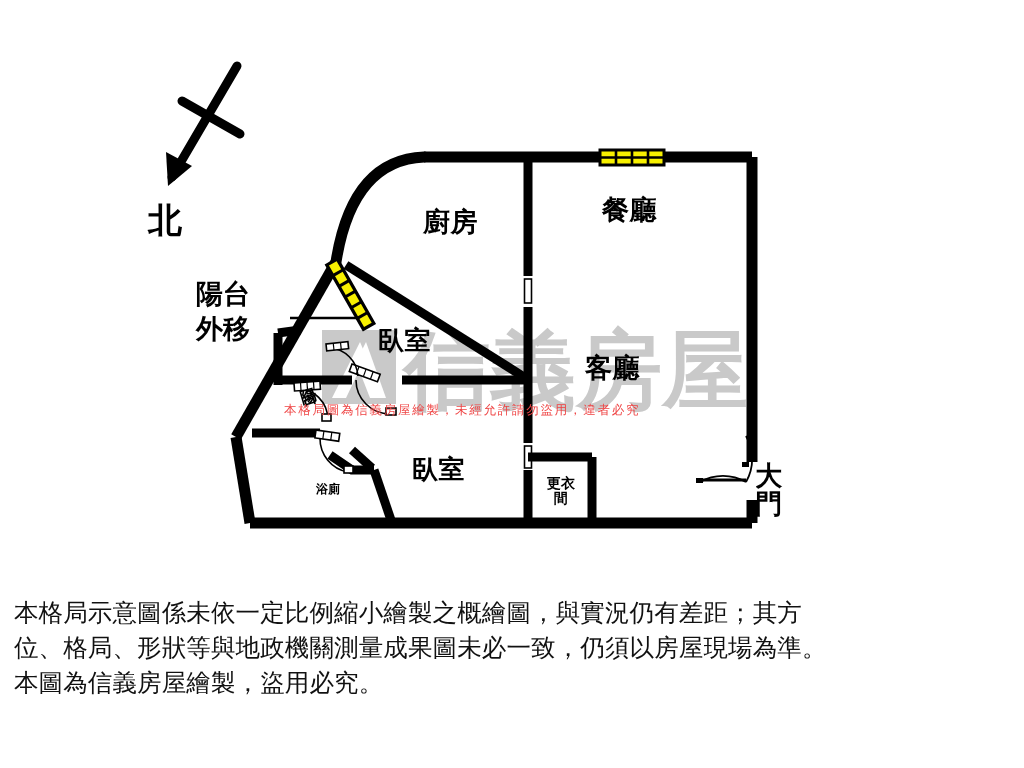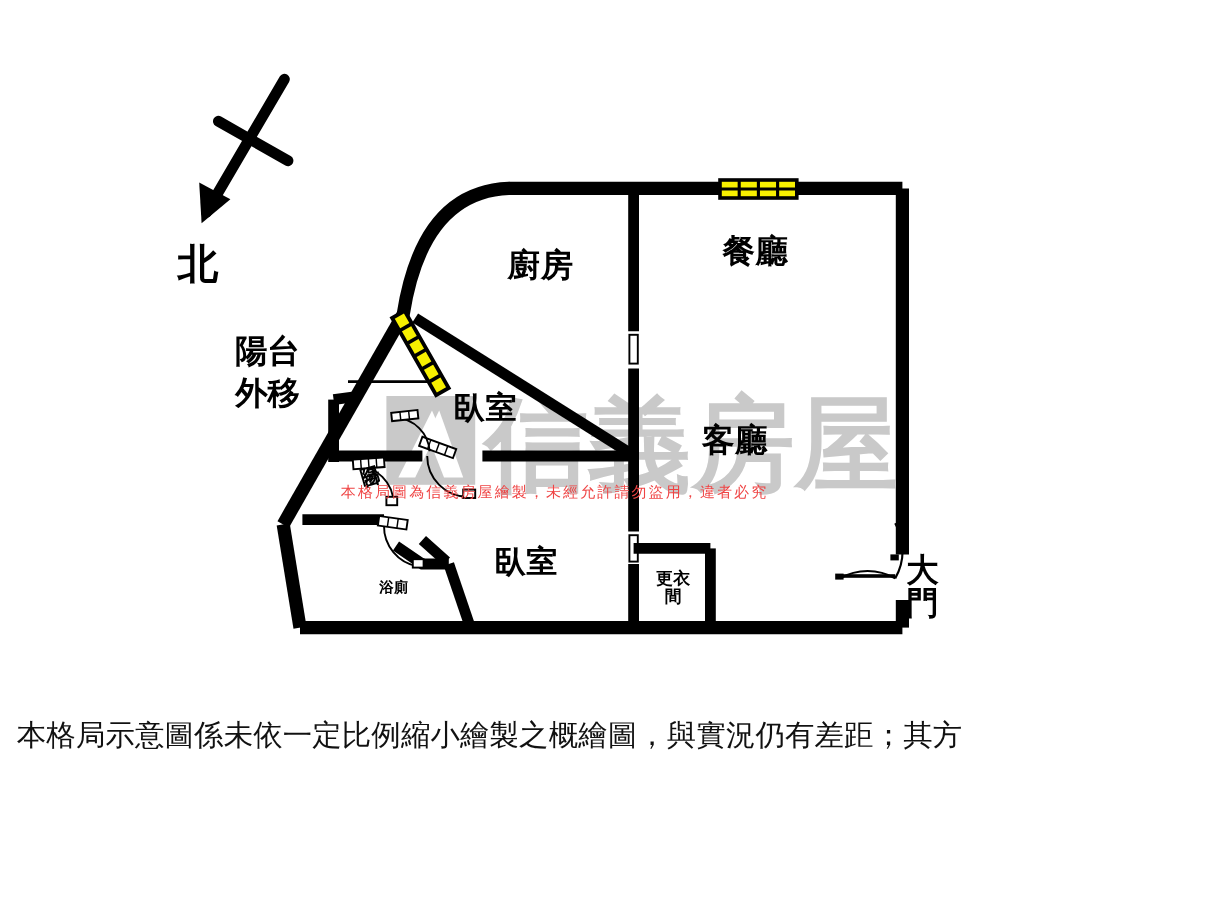--- a/index.html
+++ b/index.html
@@ -258,15 +258,17 @@
 
   <div class="room-label lbl-big stacked" style="left:752px; top:462px; width:34px;">
     <div>大</div>
     <div>門</div>
   </div>
 
   <div id="watermark-text">本格局圖為信義房屋繪製，未經允許請勿盜用，違者必究</div>
 
   <div id="disclaimer">
     <div>本格局示意圖係未依一定比例縮小繪製之概繪圖，與實況仍有差距；其方</div>
+    <div>位、格局、形狀等與地政機關測量成果圖未必一致，仍須以房屋現場為準。</div>
+    <div>本圖為信義房屋繪製，盜用必究。</div>
   </div>
 
 </div>
 
 </body></html>

